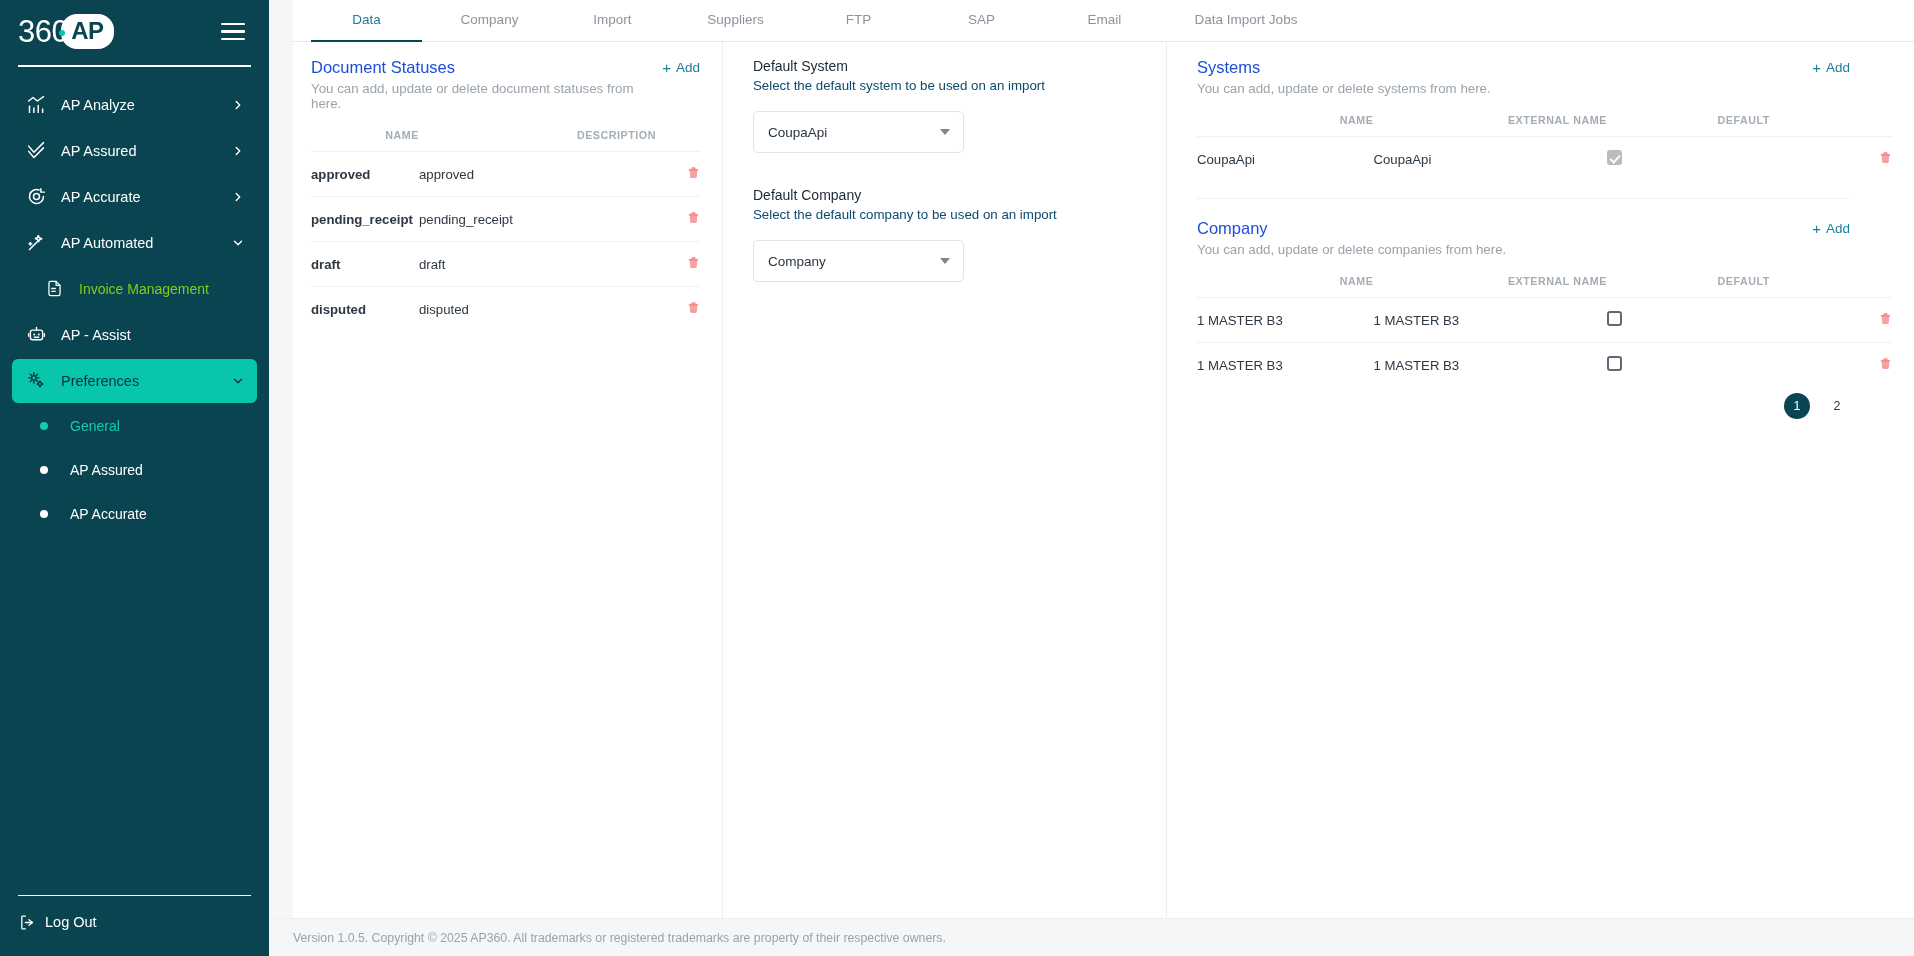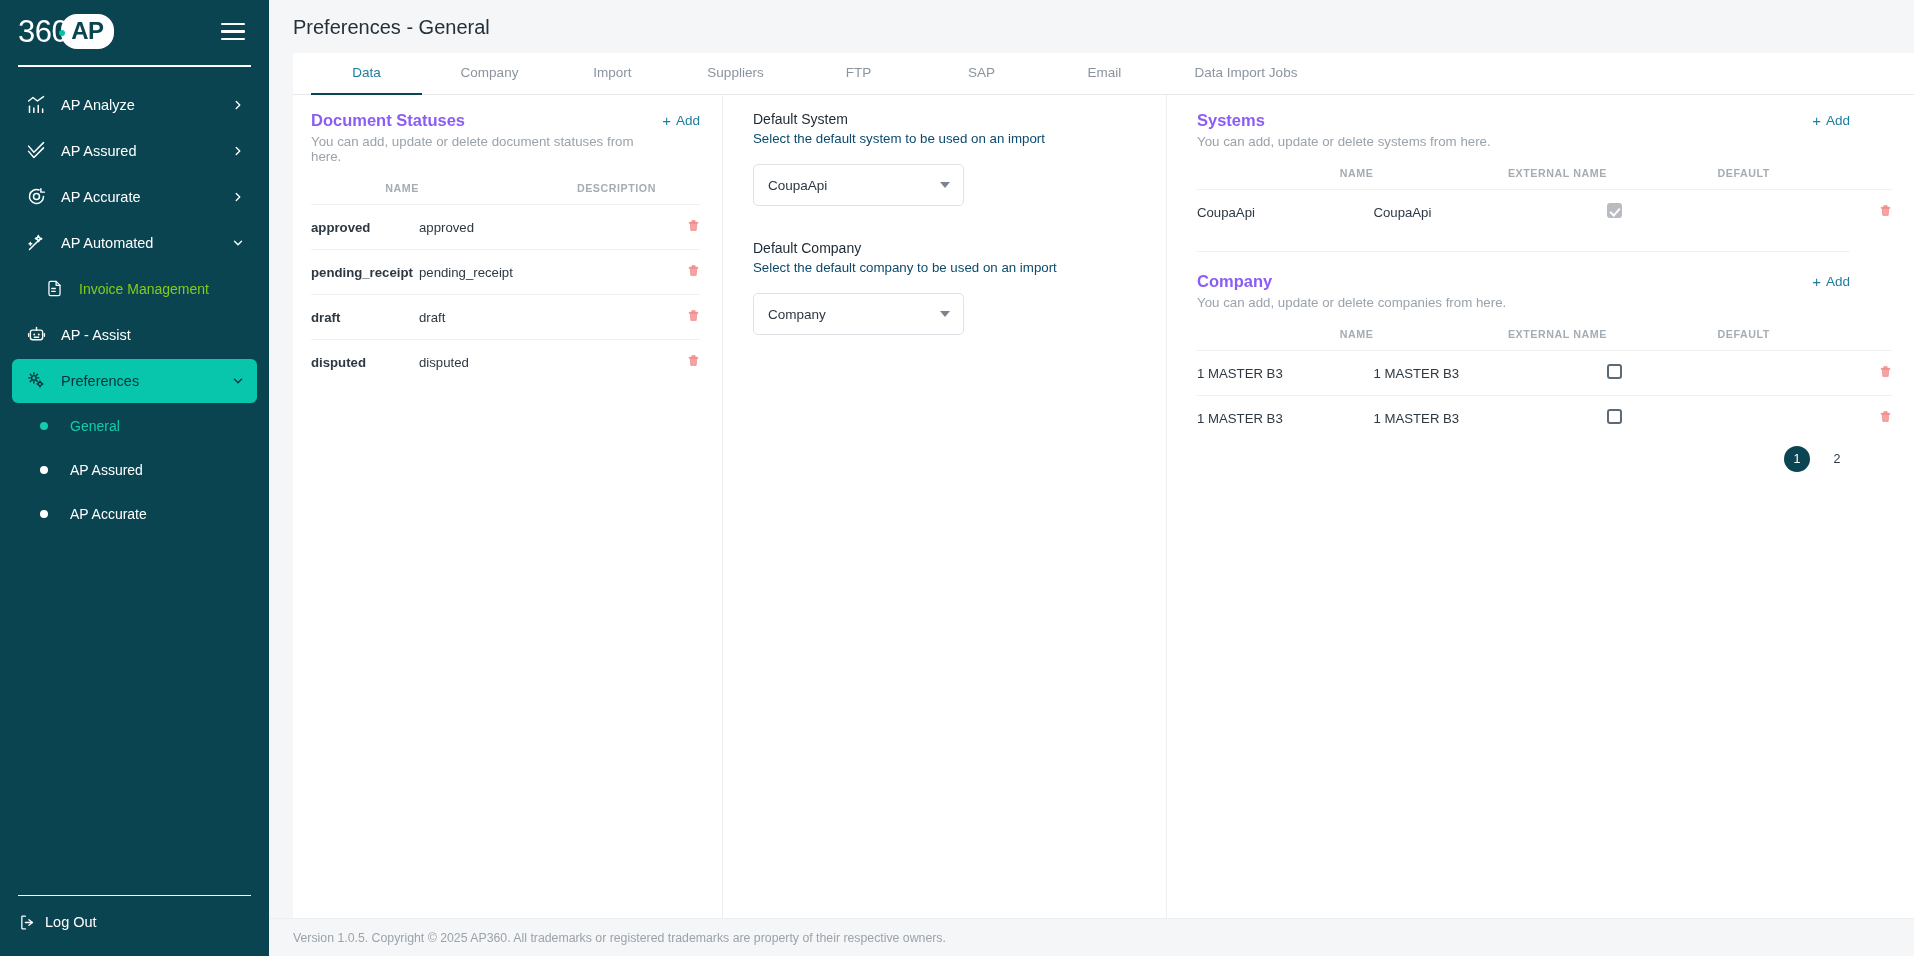--- a/index.html
+++ b/index.html
@@ -99,21 +99,21 @@
     height: 2.5px; background: #0b4452;
   }
 
   .panels { display: flex; flex: 1; min-height: 0; }
   .panel { padding: 16px 22px 0 18px; }
   .panel-left { width: 430px; border-right: 1px solid #eceef0; }
   .panel-mid { width: 444px; border-right: 1px solid #eceef0; padding-left: 30px; }
   .panel-right { flex: 1; padding-left: 30px; position: relative; }
 
   .panel-head { display: flex; align-items: flex-start; justify-content: space-between; }
-  .panel-title { font-size: 16.5px; color: #8b5cf6; font-weight: 700; }
+  .panel-title { font-size: 16.5px; color: #1d4ed8; font-weight: 400; }
   .panel-sub { font-size: 13.3px; color: #9aa3ab; margin-top: 4px; }
   .add-btn {
     display: inline-flex; align-items: center; gap: 5px;
     color: #1c7d9c; font-size: 13.5px; cursor: pointer; white-space: nowrap;
     padding-top: 2px;
   }
   .add-btn .plus { font-size: 15px; line-height: 1; }
 
   table.grid { width: 100%; border-collapse: collapse; margin-top: 18px; table-layout: fixed; }
   table.grid th {
@@ -329,21 +329,20 @@
           <path d="M9 3H5a1 1 0 0 0-1 1v16a1 1 0 0 0 1 1h4"></path>
             <polyline points="14 8 19 12 14 16"></polyline>
             <line x1="19" y1="12" x2="9" y2="12"></line>
         </svg>
       </span>
       <span>Log Out</span>
     </div>
   </aside>
 
   <main class="main">
-    <div class="page-title">Preferences - General</div>
 
     <section class="content-card">
 
       <div class="tabs">
         <div class="tab active">Data</div>
         <div class="tab">Company</div>
         <div class="tab">Import</div>
         <div class="tab">Suppliers</div>
         <div class="tab">FTP</div>
         <div class="tab">SAP</div>

